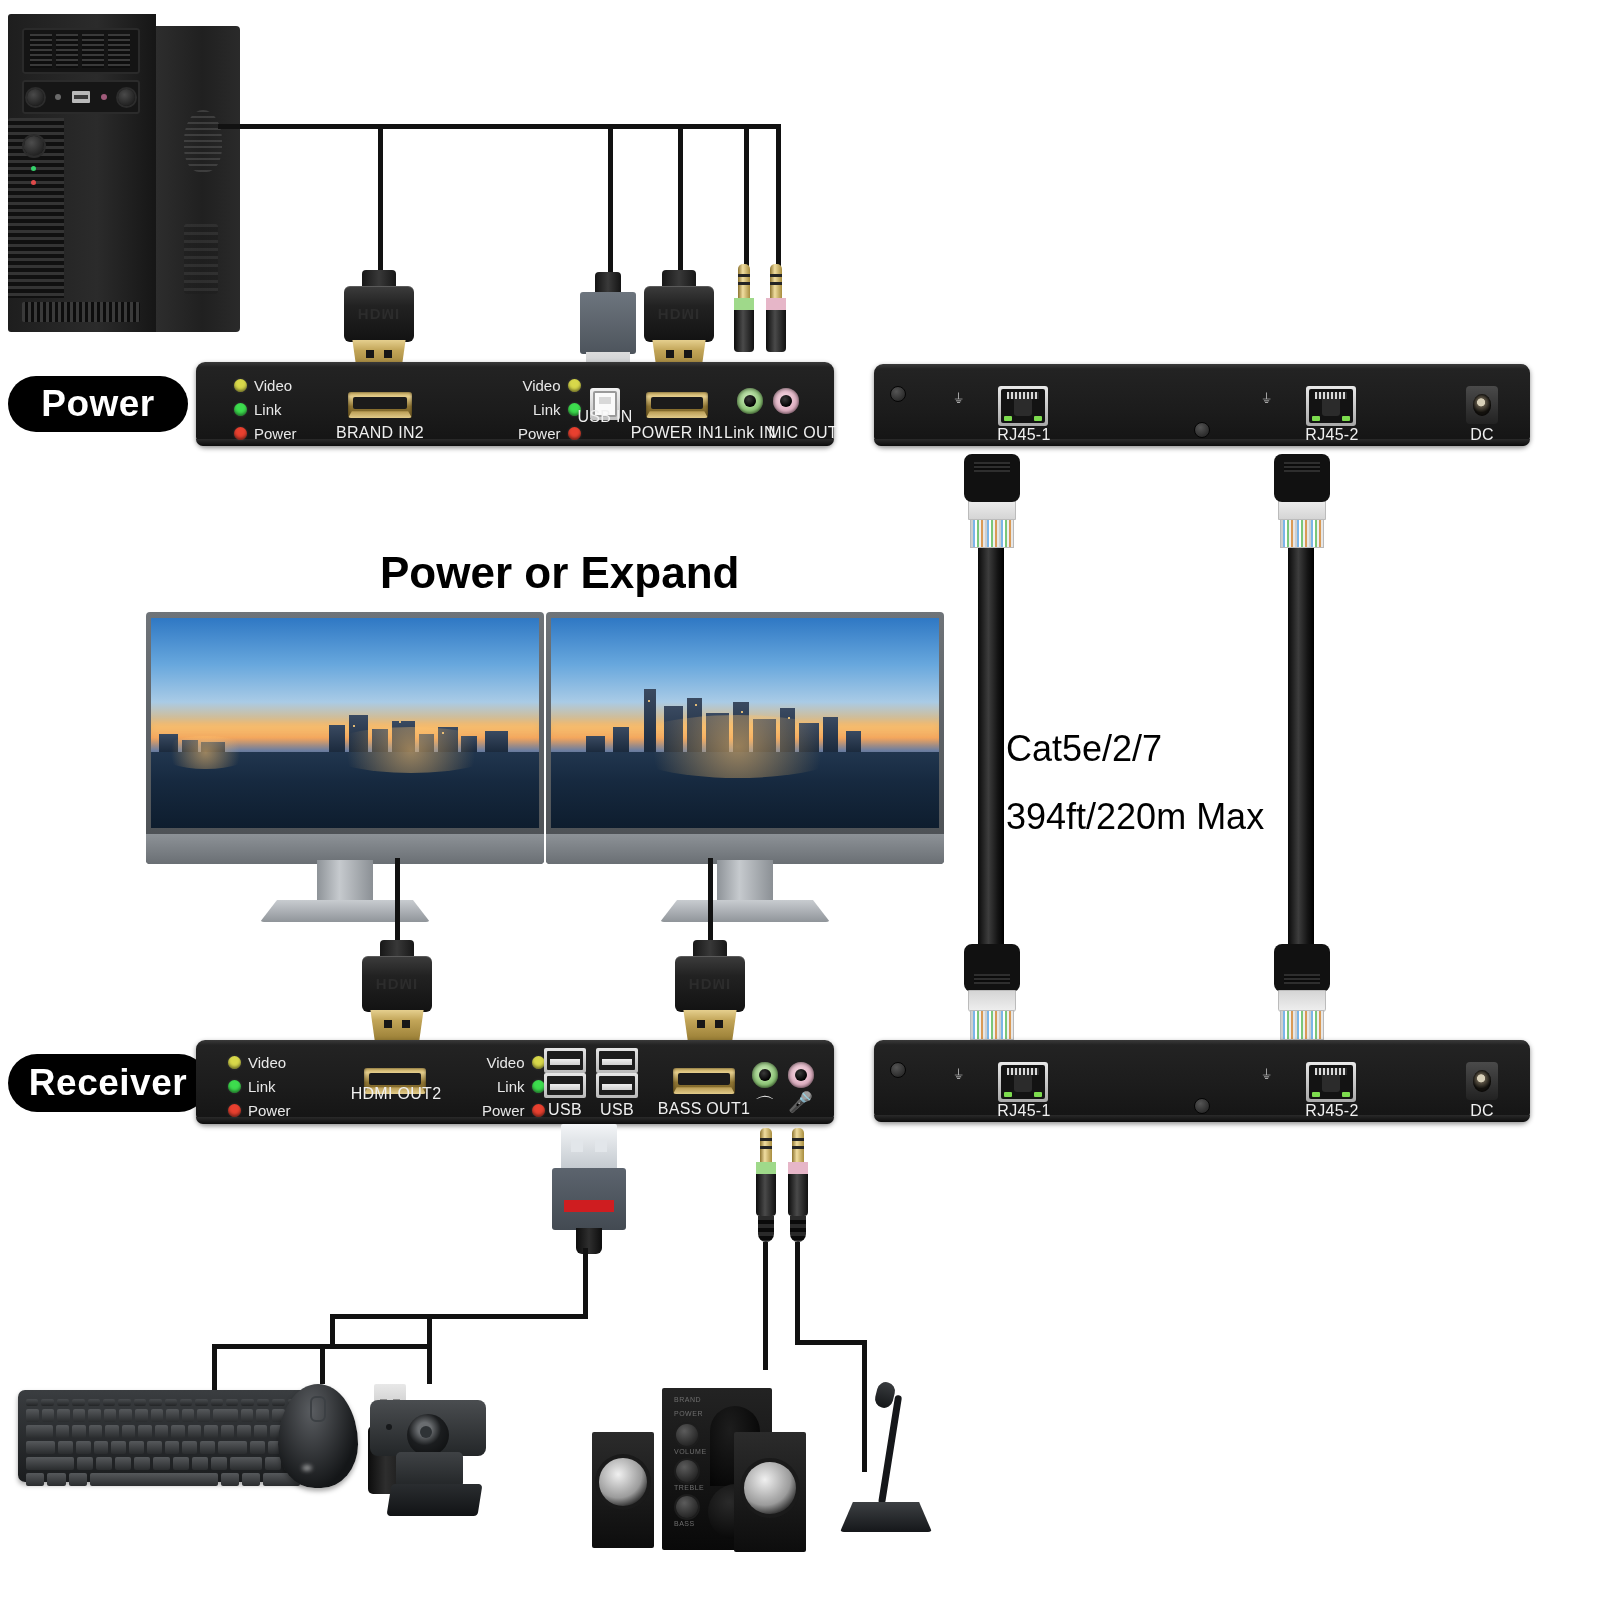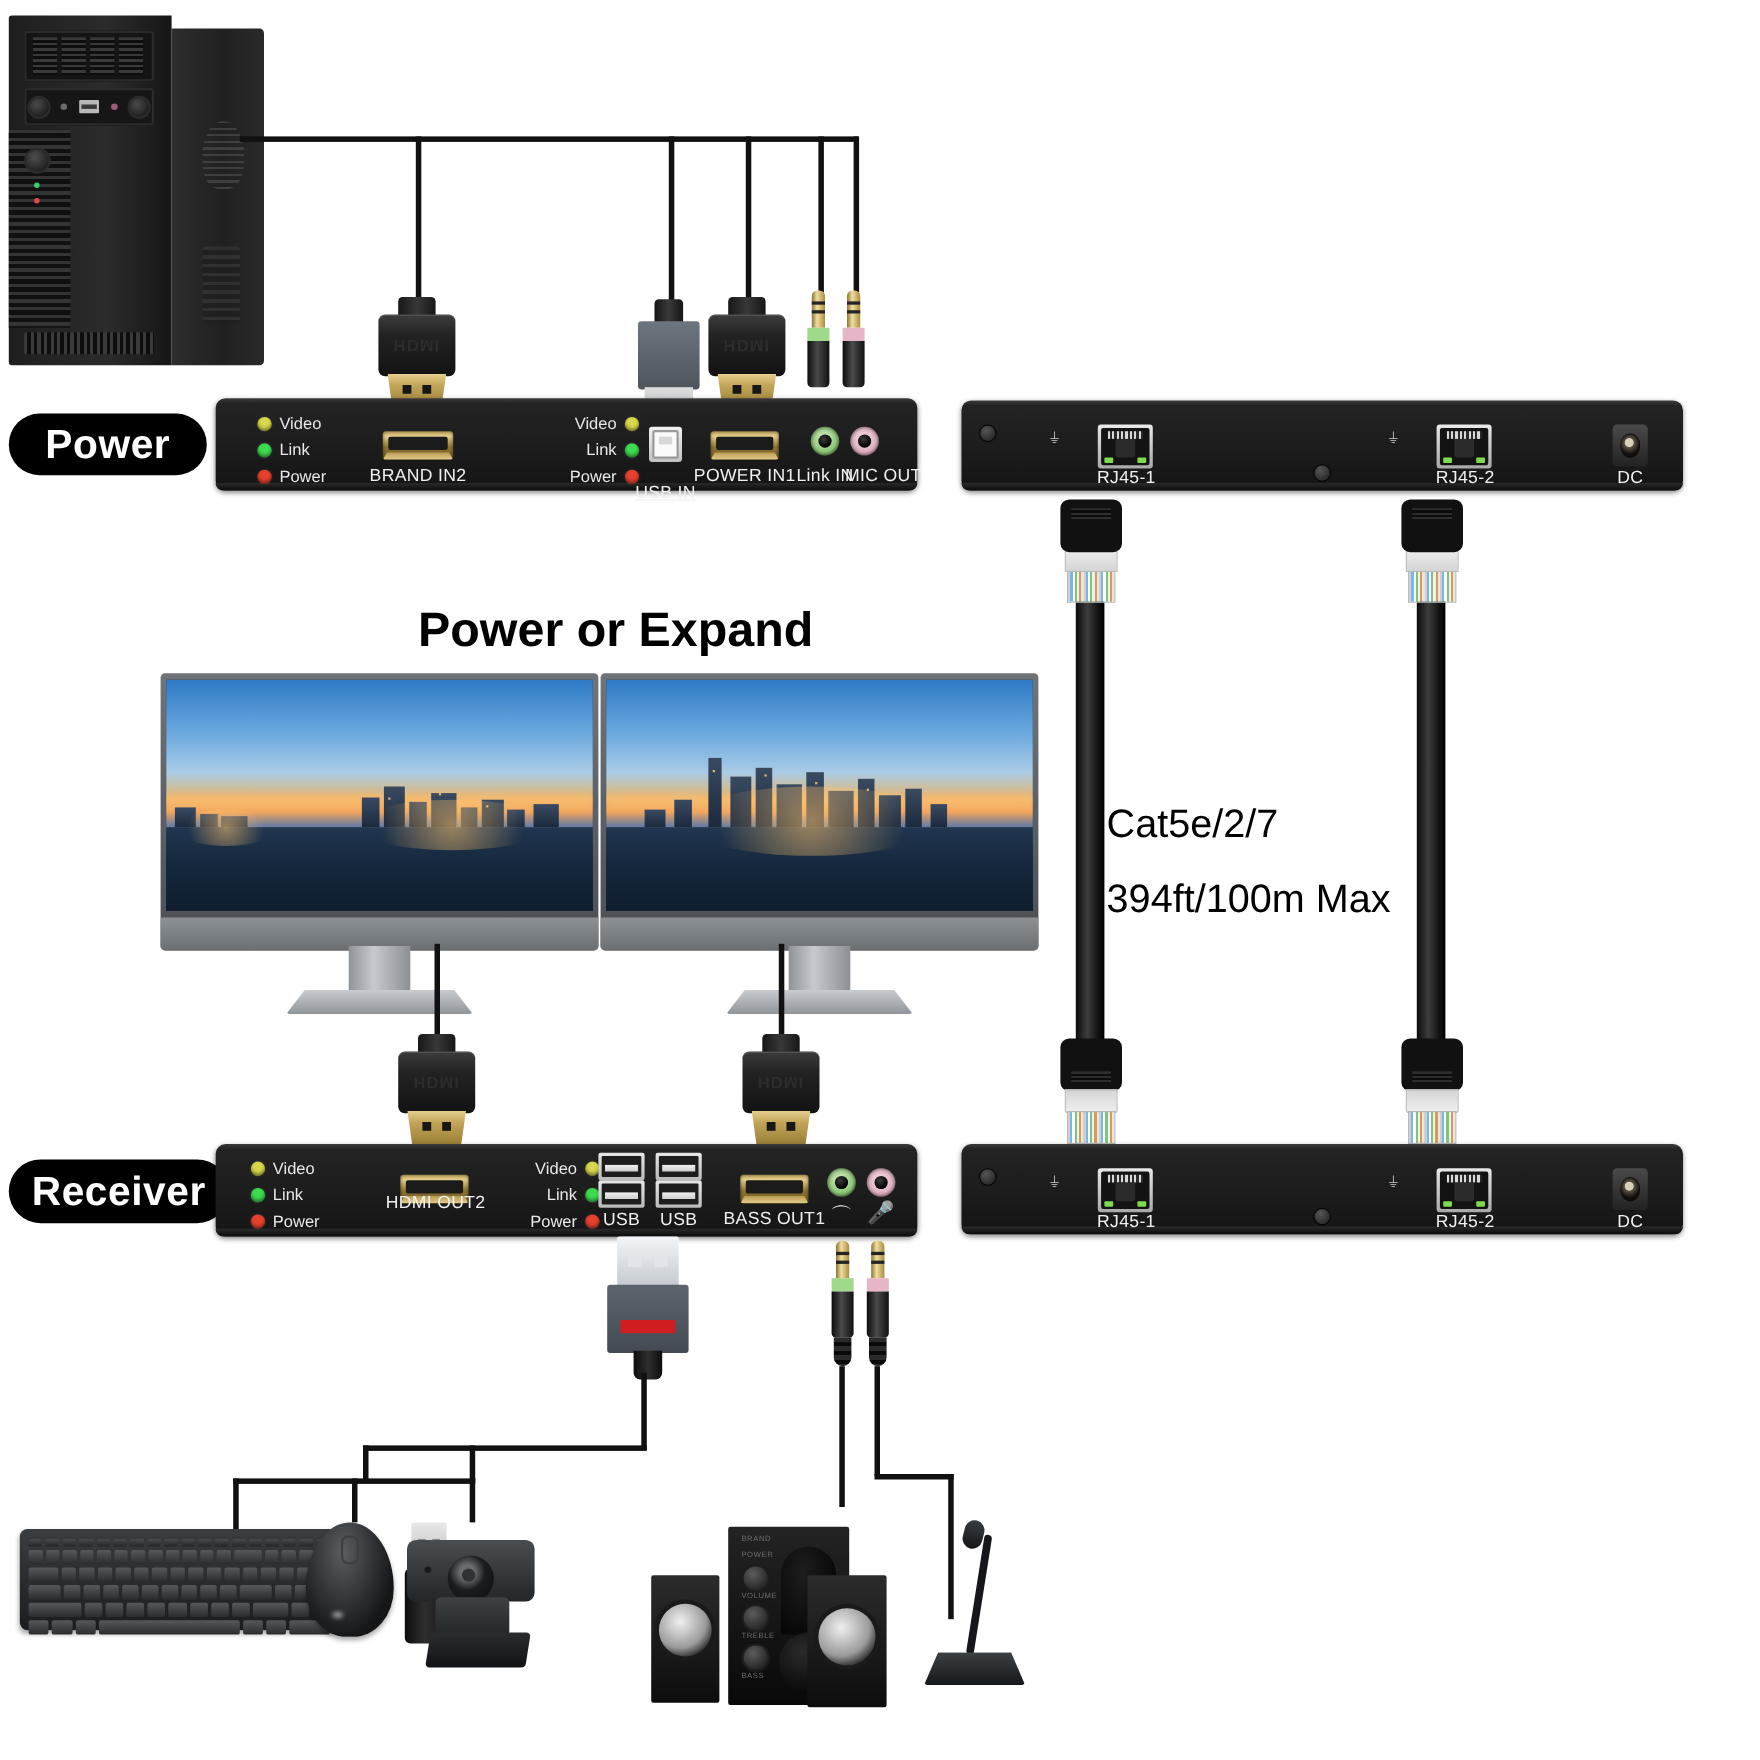--- a/index.html
+++ b/index.html
@@ -373,21 +373,21 @@
     </div>
     <div class="led-row rev">
       <span class="led" style="background:#e8402f"></span>
       <span class="led-txt">Power</span>
     </div>
   </div>
 
   <div class="usbb" style="left:394px;top:26px;width:30px;height:32px;">
       <i></i>
     </div>
-  <div class="port-lbl" style="left:369px;top:78px;width:80px;text-decoration:underline;">USB IN</div>
+  <div class="port-lbl" style="left:369px;top:46px;width:80px;">USB IN</div>
 
   <div class="hdmi-f" style="left:450px;top:30px;width:62px;height:26px;"></div>
   <div class="port-lbl" style="left:421px;top:62px;width:120px;">POWER IN1</div>
 
   <div class="jack" style="left:541px;top:26px;width:26px;height:26px;background:radial-gradient(circle at 45% 38%,#cfe9bd,#8fc878 60%,#3d6a2c 100%);">
       <i></i>
     </div>
   <div class="jack" style="left:577px;top:26px;width:26px;height:26px;background:radial-gradient(circle at 45% 38%,#f2d4de,#e2b3c5 60%,#a06e83 100%);">
       <i></i>
     </div>
@@ -447,21 +447,21 @@
   <div class="clear" style="top:46px;"></div>
   <div class="wires" style="top:66px;"></div>
 </div>
 <div class="rjm" style="left:1274px;top:944px;height:96px;">
   <div class="boot" style="top:0;height:48px;"></div>
   <div class="clear" style="top:46px;"></div>
   <div class="wires" style="top:66px;"></div>
 </div>
 
 <div class="cat-txt" style="left:1006px;top:728px;">Cat5e/2/7</div>
-<div class="cat-txt" style="left:1006px;top:796px;">394ft/100m Max</div>
+<div class="cat-txt" style="left:1006px;top:796px;">394ft/220m Max</div>
 
 <div class="big-cap" style="left:380px;top:548px;">Power or Expand</div>
 
 <div class="mon" style="left:146px;top:612px;width:398px;height:252px;">
   <div class="bezel">
     <div class="screen">
       <div class="sky"></div>
       <div class="haze"></div>
       <div class="water"></div>
       <div class="bldg" style="left:2%;width:5%;height:9%;"></div>

